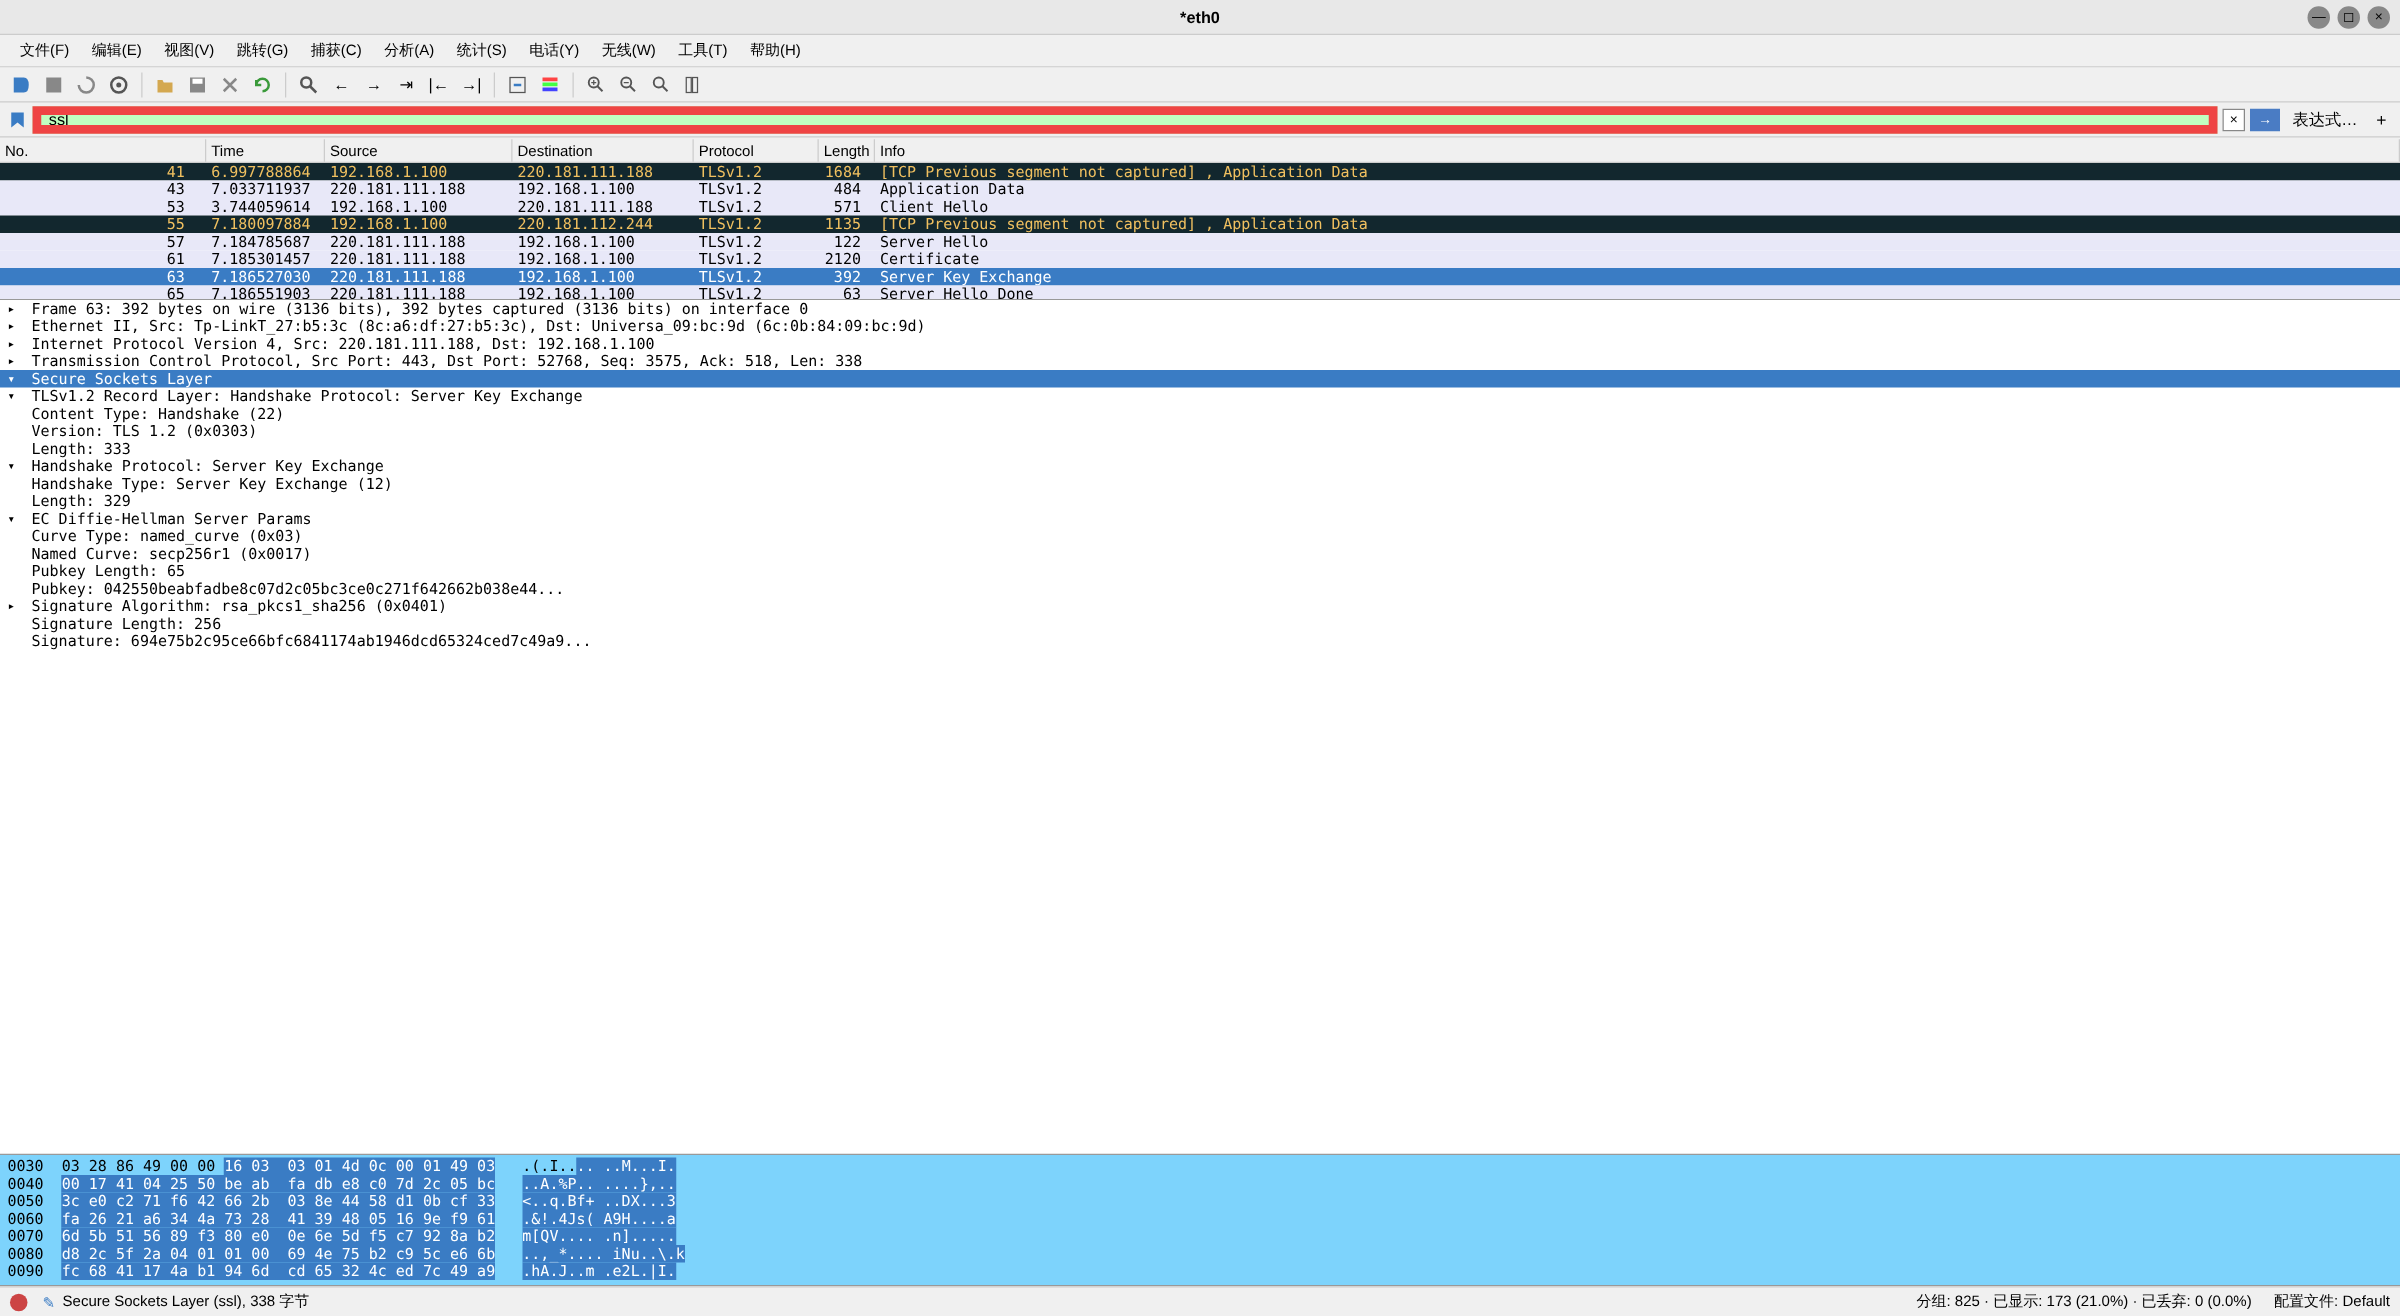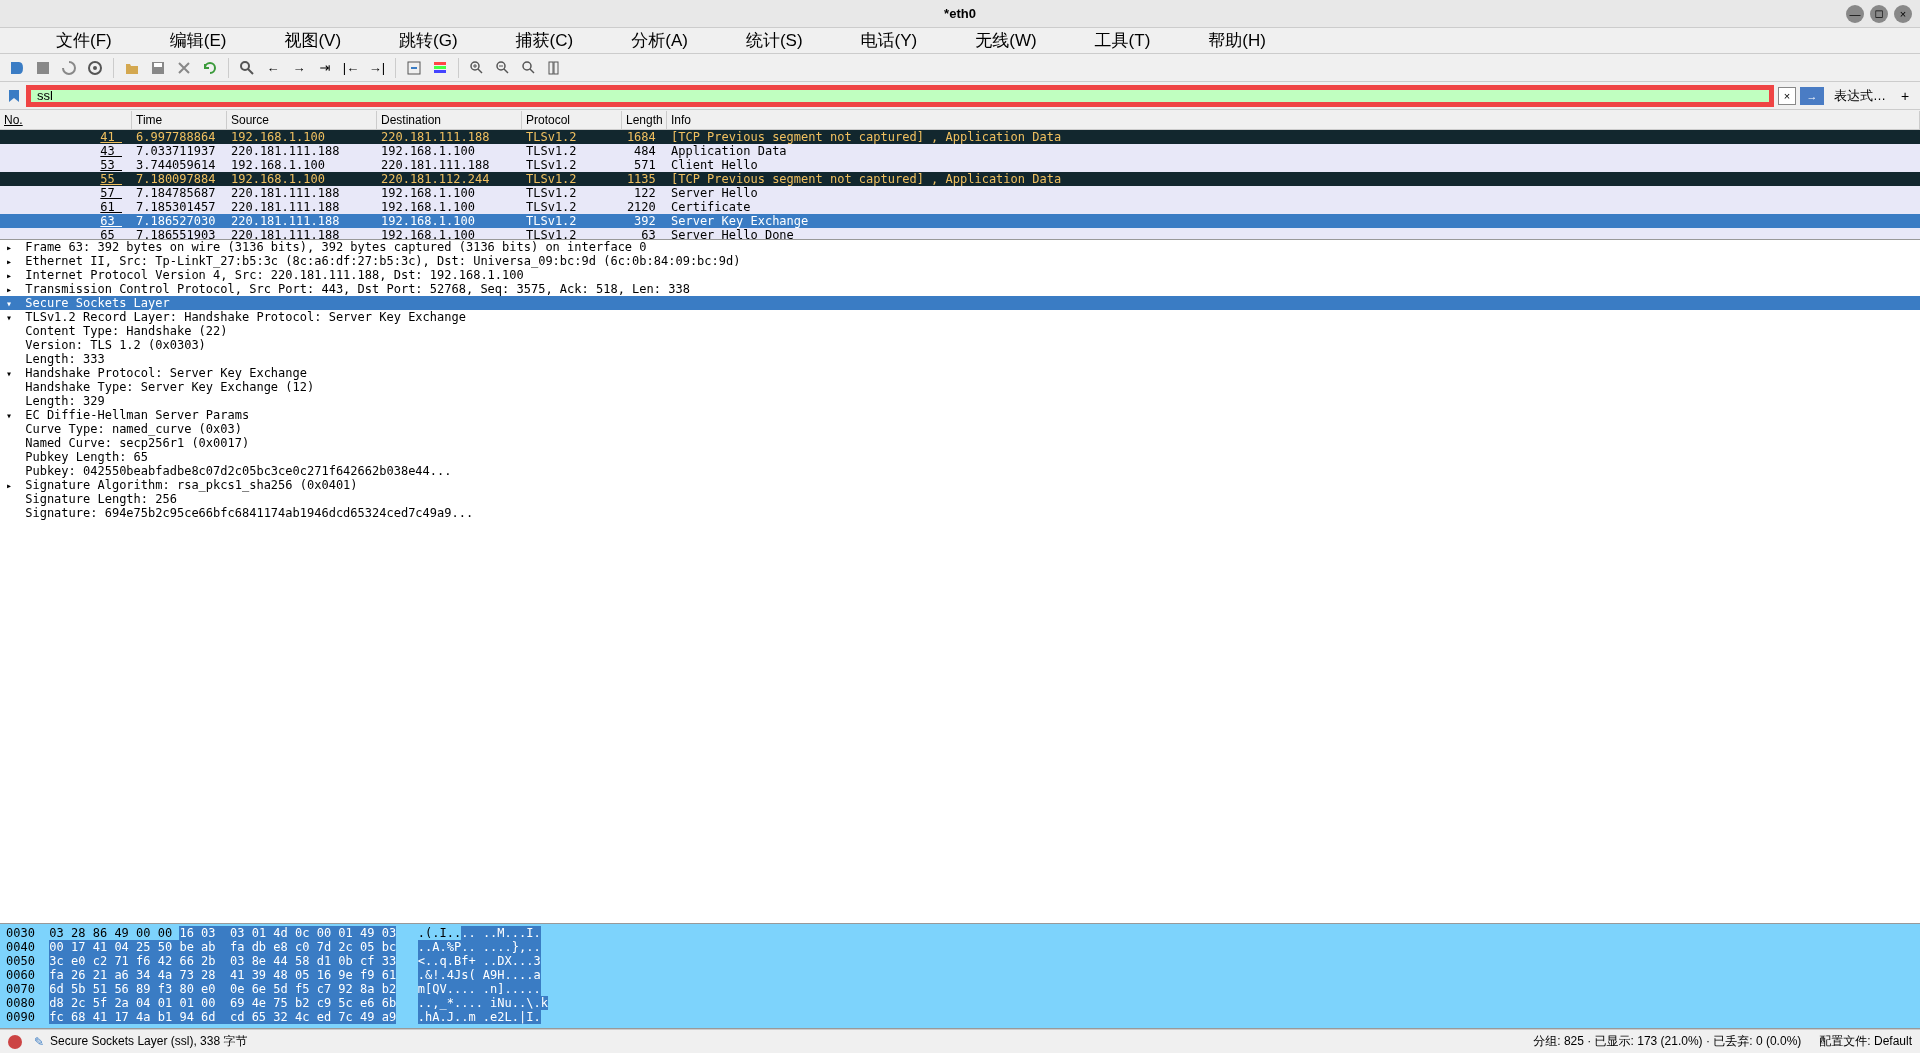--- a/index.html
+++ b/index.html
@@ -3,36 +3,36 @@
 <meta charset="utf-8">
 <style>
 * { margin: 0; padding: 0; box-sizing: border-box; }
 body { font-family: sans-serif; font-size: 13px; background: #f0f0f0; overflow: hidden; }
 .window { display: flex; flex-direction: column; height: 1053px; width: 1920px; background: #f0f0f0; }
 .titlebar { height: 28px; background: #e8e8e8; display: flex; align-items: center; justify-content: center; position: relative; border-bottom: 1px solid #ccc; }
 .titlebar-text { font-size: 13px; font-weight: bold; }
 .window-controls { position: absolute; right: 8px; display: flex; gap: 6px; }
 .window-btn { width: 18px; height: 18px; border-radius: 50%; background: #888; display: flex; align-items: center; justify-content: center; font-size: 11px; cursor: pointer; }
 .menubar { height: 26px; background: #f0f0f0; display: flex; align-items: center; padding: 0 8px; gap: 2px; border-bottom: 1px solid #ccc; }
-.menu-item { padding: 3px 8px; cursor: pointer; font-size: 17px; margin-left: 40px; }
+.menu-item { padding: 3px 8px; cursor: pointer; font-size: 12px; }
 .toolbar { height: 28px; background: #f0f0f0; display: flex; align-items: center; padding: 0 6px; gap: 4px; border-bottom: 1px solid #ccc; }
 .tool-btn { width: 22px; height: 22px; display: flex; align-items: center; justify-content: center; cursor: pointer; border: 1px solid transparent; }
 .tool-sep { width: 1px; height: 20px; background: #ccc; margin: 0 3px; }
 .filterbar { height: 28px; display: flex; align-items: center; padding: 2px 6px; gap: 4px; border-bottom: 1px solid #ccc; }
 .filter-icon { width: 16px; height: 16px; display: flex; align-items: center; justify-content: center; }
-.filter-input { flex: 1; height: 22px; background: #c0ffc0; border: 5px solid #ef4444; padding: 0 6px; font-size: 13px; }
+.filter-input { flex: 1; height: 22px; background: #c0ffc0; border: 7px solid #ef4444; padding: 0 6px; font-size: 13px; }
 .filter-clear { width: 18px; height: 18px; border: 1px solid #888; background: #fff; display: flex; align-items: center; justify-content: center; cursor: pointer; font-size: 11px; }
 .filter-apply { width: 24px; height: 18px; background: #4a7cc4; color: #fff; display: flex; align-items: center; justify-content: center; cursor: pointer; font-size: 11px; }
 .expr-label { font-size: 13px; padding: 0 6px; cursor: pointer; }
 .plus-btn { width: 18px; height: 18px; font-size: 14px; cursor: pointer; display: flex; align-items: center; justify-content: center; }
 
 .packet-list { height: 130px; background: #fff; overflow: auto; border-bottom: 1px solid #999; position: relative; }
 .packet-header { display: flex; background: #f0f0f0; border-bottom: 1px solid #ccc; position: sticky; top: 0; font-size: 12px; height: 20px; align-items: center; }
 .packet-header > div { padding: 2px 4px; border-right: 1px solid #ccc; overflow: hidden; white-space: nowrap; }
-.col-no { width: 132px; text-align: left; text-decoration: underline; }
+.col-no { width: 165px; text-align: left; }
 .col-time { width: 95px; text-align: left; }
 .col-src { width: 150px; text-align: left; }
 .col-dst { width: 145px; text-align: left; }
 .col-proto { width: 100px; text-align: left; }
 .col-len { width: 45px; text-align: left; }
 .col-info { flex: 1; text-align: left; }
 .packet-row { display: flex; font-family: monospace; font-size: 12px; height: 14px; align-items: flex-start; white-space: pre; }
 .packet-row > div { padding: 0 4px; overflow: hidden; }
 .packet-row.normal { background: #e8e8f8; }
 .packet-row.warn { background: #12272e; color: #f0c060; }

